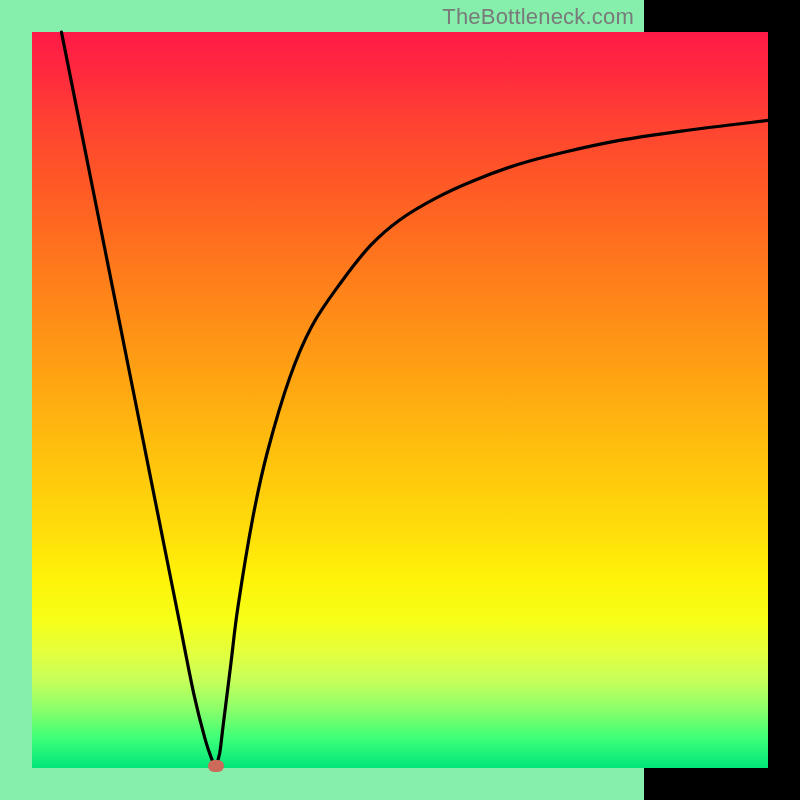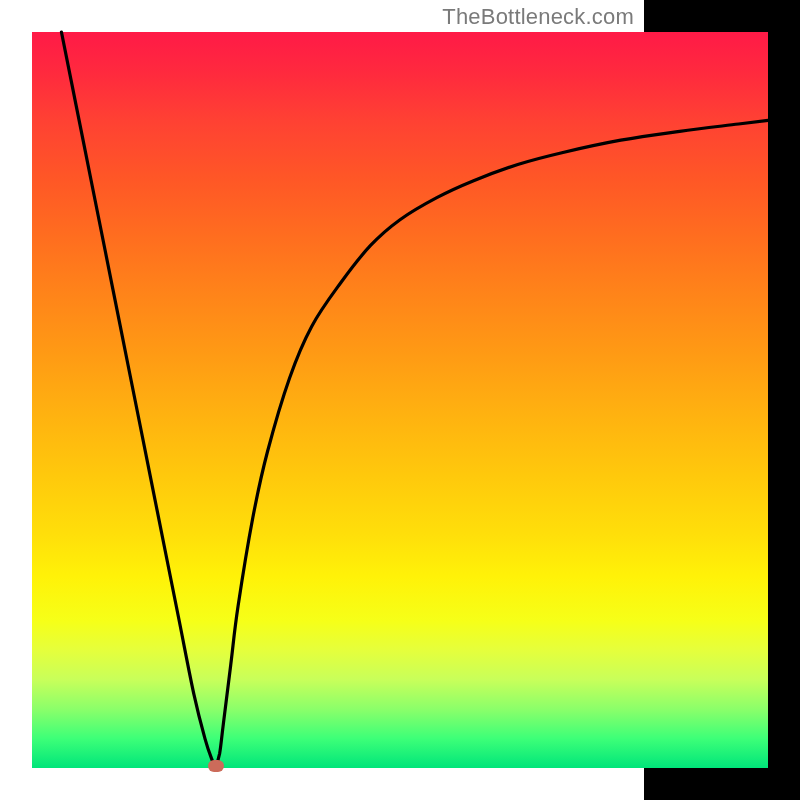--- a/index.html
+++ b/index.html
@@ -10,21 +10,21 @@
     background: #000;
     overflow: hidden;
     font-family: Arial, Helvetica, sans-serif;
   }
   .frame {
     position: absolute;
     top: 0;
     left: 0;
     width: 644px;
     height: 800px;
-    background: #ffffff;
+    background: #86efac;
   }
   .plot-area {
     position: absolute;
     top: 32px;
     left: 32px;
     width: 736px;
     height: 736px;
     
     background: linear-gradient(to bottom,
       #ff1a47 0%,

